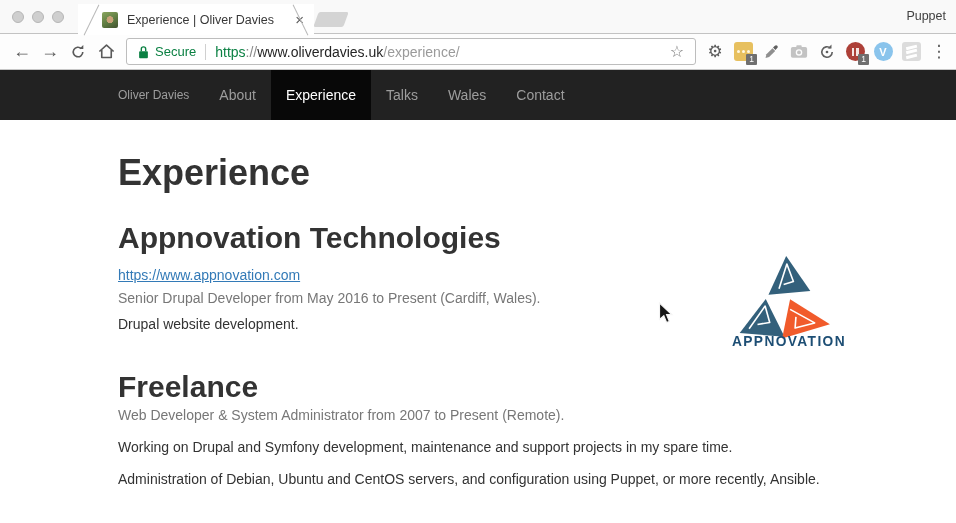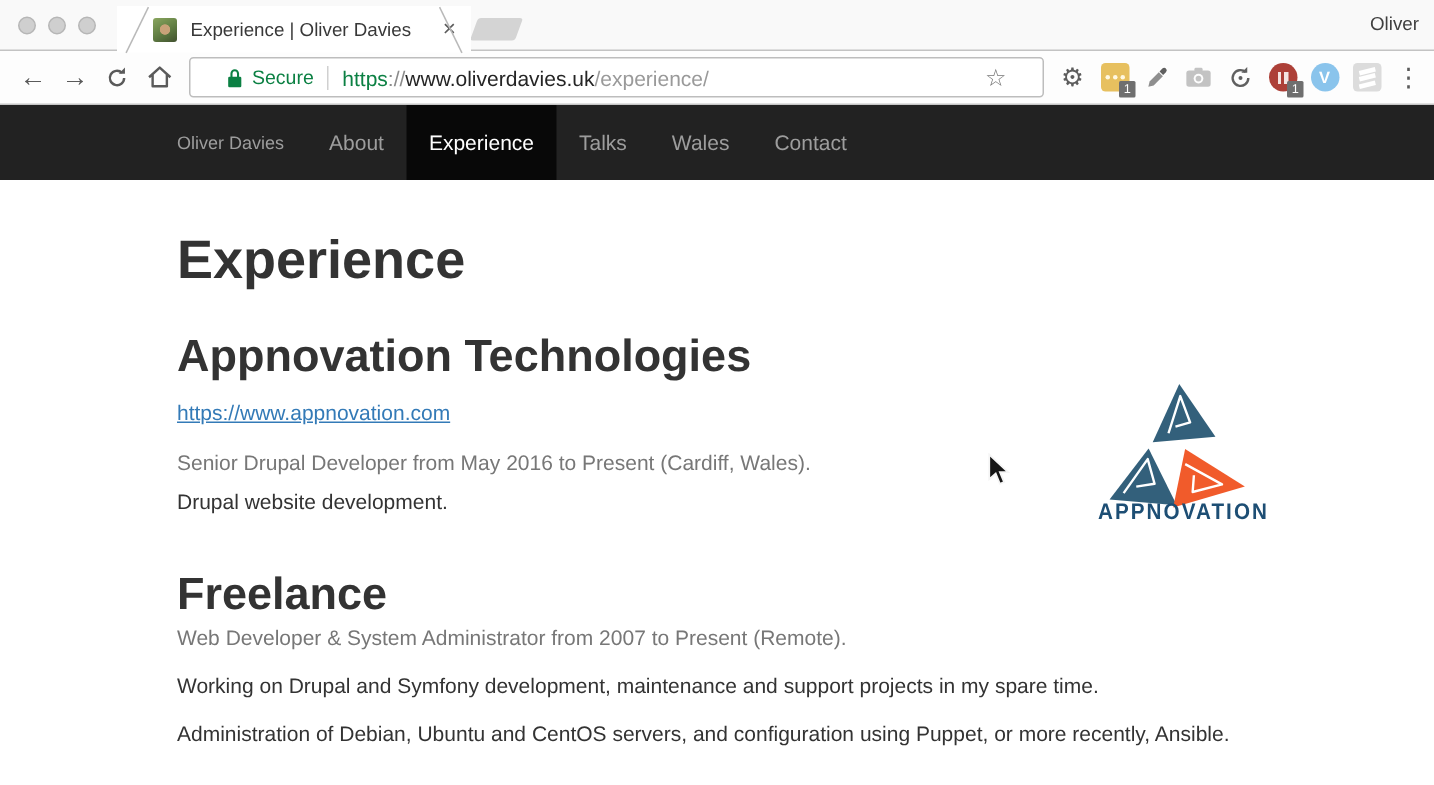--- a/index.html
+++ b/index.html
@@ -21,21 +21,21 @@
   .tab .title { font-size:12.5px; color:#383838; margin-left:9px; white-space:nowrap; overflow:hidden; flex:1; }
   .tab .close { font-size:15px; color:#5c5c5c; margin-left:8px; line-height:14px; }
   .newtab { position:absolute; left:316px; top:12px; width:30px; height:15px; background:#d4d4d4;
             transform:skewX(-20deg); border-radius:2px; z-index:2; }
   .profile { position:absolute; right:10px; top:9px; font-size:12.5px; color:#3f3f3f; }
 
   .toolbar { height:36px; background:#fdfdfd; border-bottom:1px solid #c6c6c6; display:flex; align-items:center; padding:0 6px 0 8px; }
   .tbtn { width:28px; height:28px; display:flex; align-items:center; justify-content:center;
           color:#5a5a5a; font-size:18px; flex:0 0 28px; }
   .omnibox { width:580px; height:27px; margin-left:6px; background:#fff; border:1px solid #bdbdbd; border-radius:3px;
-             display:flex; align-items:center; padding:0 24px; }
+             display:flex; align-items:center; padding:0 11px; }
   .secure-label { color:#0b8043; font-size:13px; font-weight:500; margin-left:6px; }
   .omni-sep { width:1px; height:16px; background:#d0d0d0; margin:0 9px; }
   .url { font-size:14px; white-space:nowrap; overflow:hidden; flex:1; }
   .u-scheme { color:#0b8043; }
   .u-sep { color:#8a8a8a; }
   .u-host { color:#252525; }
   .u-path { color:#9a9a9a; }
   .star { color:#777; font-size:16px; margin-left:6px; }
   .ext-row { display:flex; gap:6px; margin-left:8px; align-items:center; }
   .ext { position:relative; width:22px; height:22px; display:flex; align-items:center; justify-content:center; }
@@ -58,21 +58,21 @@
   .nav-inner { width:750px; margin:0 auto; padding:0 15px; display:flex; align-items:stretch; }
   .brand { color:#9d9d9d; font-size:12px; line-height:50px; margin-right:15px; text-decoration:none; }
   .nav-item { color:#9d9d9d; font-size:14px; line-height:50px; padding:0 15px; text-decoration:none; }
   .nav-item.active { background:#080808; color:#fff; }
 
   .content { width:750px; margin:0 auto; padding:0 15px; position:relative; color:#333; font-size:14px; line-height:20px; }
   .content h1 { font-size:36px; font-weight:bold; line-height:40px; margin-top:33px; color:#333; }
   .content h2 { font-size:30px; font-weight:bold; line-height:33px; margin-top:28px; color:#333; }
   .sec2 h2 { margin-top:36px; }
   .joblink { display:inline-block; margin-top:11px; color:#337ab7; text-decoration:underline; }
-  .muted { color:#777; margin-top:13px; }
+  .muted { color:#777; margin-top:3px; }
   .para { margin-top:6px; color:#333; }
   .sec2 .muted { margin-top:2px; }
   .sec2 .para { margin-top:12px; }
   .applogo { position:absolute; left:627px; top:100px; width:118px; }
 
   .cursor { position:absolute; left:658px; top:302px; z-index:9; pointer-events:none; }
 </style>
 </head>
 <body>
 
@@ -85,21 +85,21 @@
       <span></span>
     </div>
     <div class="tab">
       <span class="edge l"></span>
       <span class="edge r"></span>
       <span class="favicon"></span>
       <span class="title">Experience | Oliver Davies</span>
       <span class="close">×</span>
     </div>
     <div class="newtab"></div>
-    <span class="profile">Oliver</span>
+    <span class="profile">Puppet</span>
   </div>
 
   <div class="toolbar">
     <span class="tbtn">←</span>
     <span class="tbtn">→</span>
     <span class="tbtn">
       <svg width="18" height="18" viewBox="0 0 20 20">
         <path d="M15.3 10a5.3 5.3 0 1 1-1.6-3.8" fill="none" stroke="#5a5a5a" stroke-width="1.8"></path>
         <path d="M15.9 2.2 v4.6 h-4.6 z" fill="#5a5a5a"></path>
       </svg>

